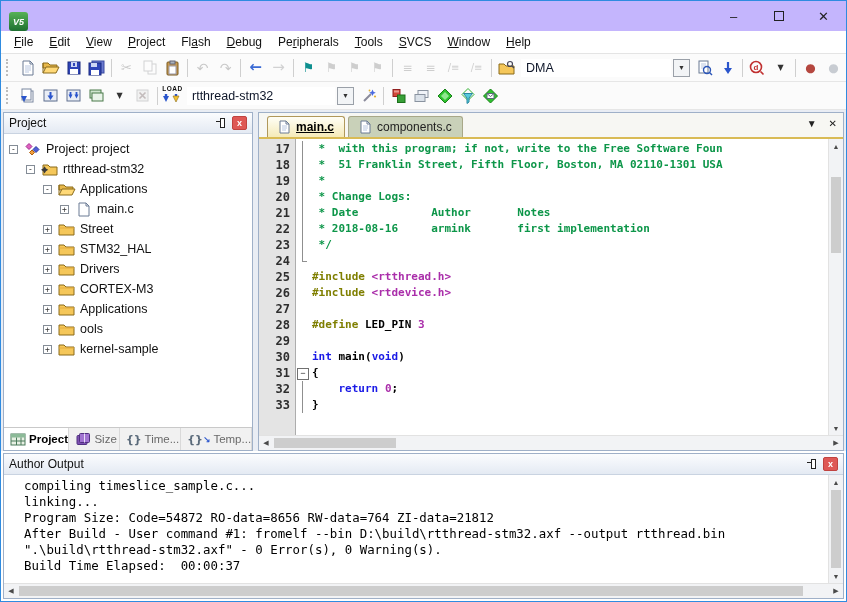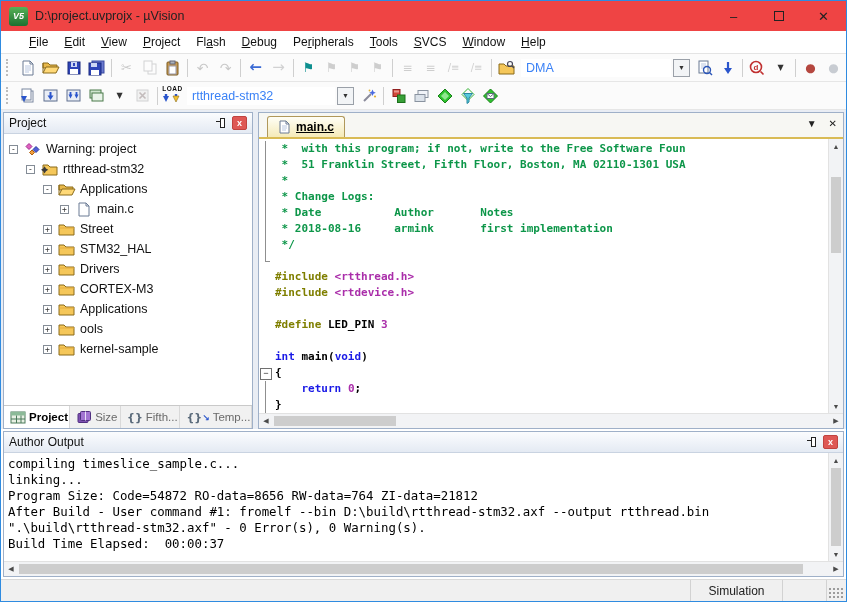--- a/index.html
+++ b/index.html
@@ -1,38 +1,38 @@
 <!DOCTYPE html>
 <html><head>
 <meta charset="utf-8">
 <style>
   * { margin:0; padding:0; box-sizing:border-box; }
   html,body { background:#888; }
   .window{width:847px;height:602px;border:1px solid #2f8be0;display:flex;flex-direction:column;
     background:#fff;font-family:"Liberation Sans",sans-serif;font-size:12px;color:#111;overflow:hidden;position:relative;}
   
-  .titlebar{height:30px;display:flex;align-items:center;flex:none;background:#ef4444;}
+  .titlebar{height:30px;display:flex;align-items:flex-end;flex:none;background:#c4b5fd;}
   .logo{width:19px;height:19px;margin:0 7px 0 8px;border-radius:3px;background:linear-gradient(#57b257,#1d7030);
     color:#fff;font-size:9px;font-weight:bold;font-style:italic;display:flex;align-items:center;justify-content:center;flex:none;}
   .title-text{font-size:12.5px;color:#222;}
   .win-btns{margin-left:auto;display:flex;height:100%;}
   .win-btn{width:45px;height:100%;display:flex;align-items:center;justify-content:center;font-size:13px;color:#222;}
   .maxbox{width:10px;height:10px;border:1px solid #222;}
   
-  .menubar{height:23px;display:flex;align-items:center;padding-left:20px;border-bottom:1px solid #e4e4e4;flex:none;}
+  .menubar{height:23px;display:flex;align-items:center;padding-left:5px;border-bottom:1px solid #e4e4e4;flex:none;}
   .menu-item{padding:2px 8px;white-space:nowrap;}
   
   .toolbar{height:28px;display:flex;align-items:center;padding:0 3px;flex:none;background:#fbfbfb;border-bottom:1px solid #e6e6e6;}
   .grip-v{width:5px;height:17px;border-left:2px dotted #bcbcbc;margin:0 5px 0 2px;flex:none;}
   .tbtn{width:23px;height:22px;display:flex;align-items:center;justify-content:center;border-radius:2px;flex:none;position:relative;}
   .tbtn.dis{opacity:.38;filter:grayscale(.85);}
   .tsep{width:1px;height:18px;background:#cfcfcf;margin:0 3px;flex:none;}
   .g{line-height:1;font-family:"DejaVu Sans",sans-serif;}
   .combo{display:flex;align-items:center;height:20px;margin:0 3px;flex:none;}
-  .combo-text{background:#fff;height:18px;display:flex;align-items:center;padding-left:5px;font-size:12.5px;color:#3b82f6;}
+  .combo-text{background:#fff;height:18px;display:flex;align-items:center;padding-left:5px;font-size:12.5px;color:#0f172a;}
   .combo-arrow{width:17px;height:18px;border:1px solid #9aa0a8;background:#f2f4f6;display:flex;align-items:center;
     justify-content:center;font-size:7px;color:#333;margin-left:2px;}
   .loadwrap{display:flex;flex-direction:column;align-items:center;line-height:1;}
   .loadtxt{font-size:6.5px;font-weight:bold;color:#111;letter-spacing:.5px;}
   
   .main{flex:1;display:flex;background:#e9edf4;padding:2px 2px 0 2px;min-height:0;}
   .side{width:250px;display:flex;flex-direction:column;border:1px solid #9fb0c8;background:#fff;min-height:0;flex:none;}
   .pane-header{height:21px;background:linear-gradient(#fbfcfe,#e4eaf3);border-bottom:1px solid #c9d3e1;
     display:flex;align-items:center;padding:0 5px;font-size:12px;flex:none;}
   .pane-header .sp{flex:1;}
@@ -76,40 +76,39 @@
   .vsb{width:15px;background:#f2f3f5;border-left:1px solid #e2e2e2;position:relative;flex:none;}
   .sb-ab{height:14px;display:flex;align-items:center;justify-content:center;font-size:7px;color:#4a4a4a;}
   .sb-ab.bot{position:absolute;bottom:0;left:0;right:0;}
   .vthumb{position:absolute;left:2px;right:2px;background:#cdcdcd;}
   .hsb{height:15px;background:#f2f3f5;border-top:1px solid #e2e2e2;position:relative;display:flex;align-items:center;flex:none;}
   .sb-al{width:14px;height:100%;display:flex;align-items:center;justify-content:center;font-size:7px;color:#4a4a4a;}
   .sb-ar{position:absolute;right:0;top:0;width:14px;height:100%;display:flex;align-items:center;justify-content:center;font-size:7px;color:#4a4a4a;}
   .hthumb{position:absolute;top:2px;bottom:2px;background:#cdcdcd;}
   
   .bottom{height:146px;margin:2px;display:flex;flex-direction:column;border:1px solid #9fb0c8;background:#fff;flex:none;}
-  .build-body{flex:1;display:flex;min-height:0;}
+  .build-body{flex:1;display:flex;min-height:0;margin-left:16px;}
   .build-text{flex:1;font-family:"DejaVu Sans Mono",monospace;font-size:12.4px;padding:3px 4px;white-space:pre;overflow:hidden;min-width:0;color:#000;}
   .bline{height:16px;line-height:16px;}
   
   .statusbar{height:22px;background:#f0f0f0;border-top:1px solid #d9d9d9;display:flex;align-items:stretch;font-size:12px;flex:none;}
   .sb-cell{border-right:1px solid #d2d2d2;display:flex;align-items:center;justify-content:center;color:#222;}
   .sb-left{flex:1;}
   .sb-sim{width:92px;}
   .sb-small{width:44px;}
   .gripper{width:17px;background-image:radial-gradient(#9c9c9c 1px,transparent 1.3px);background-size:4px 4px;
     background-position:bottom right;background-repeat:repeat;margin:6px 2px 2px 0;}
 </style>
 </head>
 <body>
 
 <div class="window">
 
   <div class="titlebar">
     <div class="logo">V5</div>
-    <div class="title-text">D:\project.uvprojx - µVision</div>
     <div class="win-btns">
       <div class="win-btn">–</div>
       <div class="win-btn">
           <span class="maxbox"></span>
         </div>
       <div class="win-btn">✕</div>
     </div>
   </div>
 
   <div class="menubar" id="menubar">
@@ -445,21 +444,21 @@
       <div class="tree" id="tree">
           <div class="trow" style="padding-left: 5px;">
             <span class="texp">-</span>
             <span class="ticn">
               <svg width="18" height="15">
                 <path d="M5 1.5l3 3-3 3-3-3z" fill="#e060c0" stroke="#a03090"></path>
                 <path d="M12 4.5l3 3-3 3-3-3z" fill="#5060d8" stroke="#2838a0"></path>
                 <path d="M8 8l2.5 2.5L8 13l-2.5-2.5z" fill="#f0a040" stroke="#b06010"></path>
               </svg>
             </span>
-            <span>Warning: project</span>
+            <span>Project: project</span>
           </div>
           <div class="trow" style="padding-left: 22px;">
             <span class="texp">-</span>
             <span class="ticn">
               <svg width="17" height="15">
                 <path d="M2 3h5l2 2h7v8H2z" fill="#f5c75a" stroke="#8a6a1a"></path>
                 <path d="M4 8l1.5 2.5L8 12l-2.5 1.5L4 16l-1.5-2.5L0 12l2.5-1.5z" fill="#3a3a3a" transform="translate(0,-3) scale(0.9)"></path>
               </svg>
             </span>
             <span>rtthread-stm32</span>
@@ -574,21 +573,21 @@
                 <rect x="4.5" y="1.5" width="10" height="9" rx="1" fill="#a274d2" stroke="#503080"></rect>
                 <path d="M9.5 1.5v9" stroke="#e8e0f8"></path>
               </svg>
             </span>
             <span>Size</span>
           </span>
           <span class="stab">
             <span style="display: inline-flex;">
               <span class="g" style="font-size:11px;font-weight:bold;color:#5a6a7a">{}</span>
             </span>
-            <span>Fifth...</span>
+            <span>Time...</span>
           </span>
           <span class="stab">
             <span style="display: inline-flex;">
               <span class="g" style="font-size:11px;font-weight:bold;color:#5a6a7a">{}<span style="font-size:9px;color:#2a55cc">↘</span></span>
             </span>
             <span>Temp...</span>
           </span>
         </div>
     </div>
 
@@ -599,26 +598,55 @@
         <span class="etab active">
             <span style="display: inline-flex;">
               <svg width="13" height="14">
                 <path d="M2 1h6l3 3v9H2z" fill="#fff" stroke="#6b7b94"></path>
                 <path d="M8 1v3h3" fill="none" stroke="#6b7b94"></path>
                 <path d="M4 6h5M4 8h5M4 10h4" stroke="#b9c7e0"></path>
               </svg>
             </span>
             <span>main.c</span>
           </span>
+          <span class="etab">
+            <span style="display: inline-flex;">
+              <svg width="13" height="14">
+                <path d="M2 1h6l3 3v9H2z" fill="#fff" stroke="#6b7b94"></path>
+                <path d="M8 1v3h3" fill="none" stroke="#6b7b94"></path>
+                <path d="M4 6h5M4 8h5M4 10h4" stroke="#b9c7e0"></path>
+              </svg>
+            </span>
+            <span>components.c</span>
+          </span>
           <div class="etab-btns">
           <span>▼</span>
           <span>✕</span>
         </div>
       </div>
       <div class="ed-body">
+        <div class="gutter" id="gutter">
+            <div class="gut-n">17</div>
+            <div class="gut-n">18</div>
+            <div class="gut-n">19</div>
+            <div class="gut-n">20</div>
+            <div class="gut-n">21</div>
+            <div class="gut-n">22</div>
+            <div class="gut-n">23</div>
+            <div class="gut-n">24</div>
+            <div class="gut-n">25</div>
+            <div class="gut-n">26</div>
+            <div class="gut-n">27</div>
+            <div class="gut-n">28</div>
+            <div class="gut-n">29</div>
+            <div class="gut-n">30</div>
+            <div class="gut-n">31</div>
+            <div class="gut-n">32</div>
+            <div class="gut-n">33</div>
+          </div>
         <div class="foldcol" id="foldcol">
             <div class="fcell f-line"></div>
             <div class="fcell f-line"></div>
             <div class="fcell f-line"></div>
             <div class="fcell f-line"></div>
             <div class="fcell f-line"></div>
             <div class="fcell f-line"></div>
             <div class="fcell f-line"></div>
             <div class="fcell f-end"></div>
             <div class="fcell"></div>
@@ -661,20 +689,14 @@
         <div class="sb-ab bot">▼</div>
       </div>
     </div>
     <div class="hsb">
       <div class="sb-al">◀</div>
       <div class="hthumb" style="left:15px;right:40px;"></div>
       <div class="sb-ar">▶</div>
     </div>
   </div>
 
-  <div class="statusbar">
-    <div class="sb-cell sb-left"></div>
-    <div class="sb-cell sb-sim">Simulation</div>
-    <div class="sb-cell sb-small"></div>
-    <div class="gripper"></div>
-  </div>
 
 </div>
 
 </body></html>

